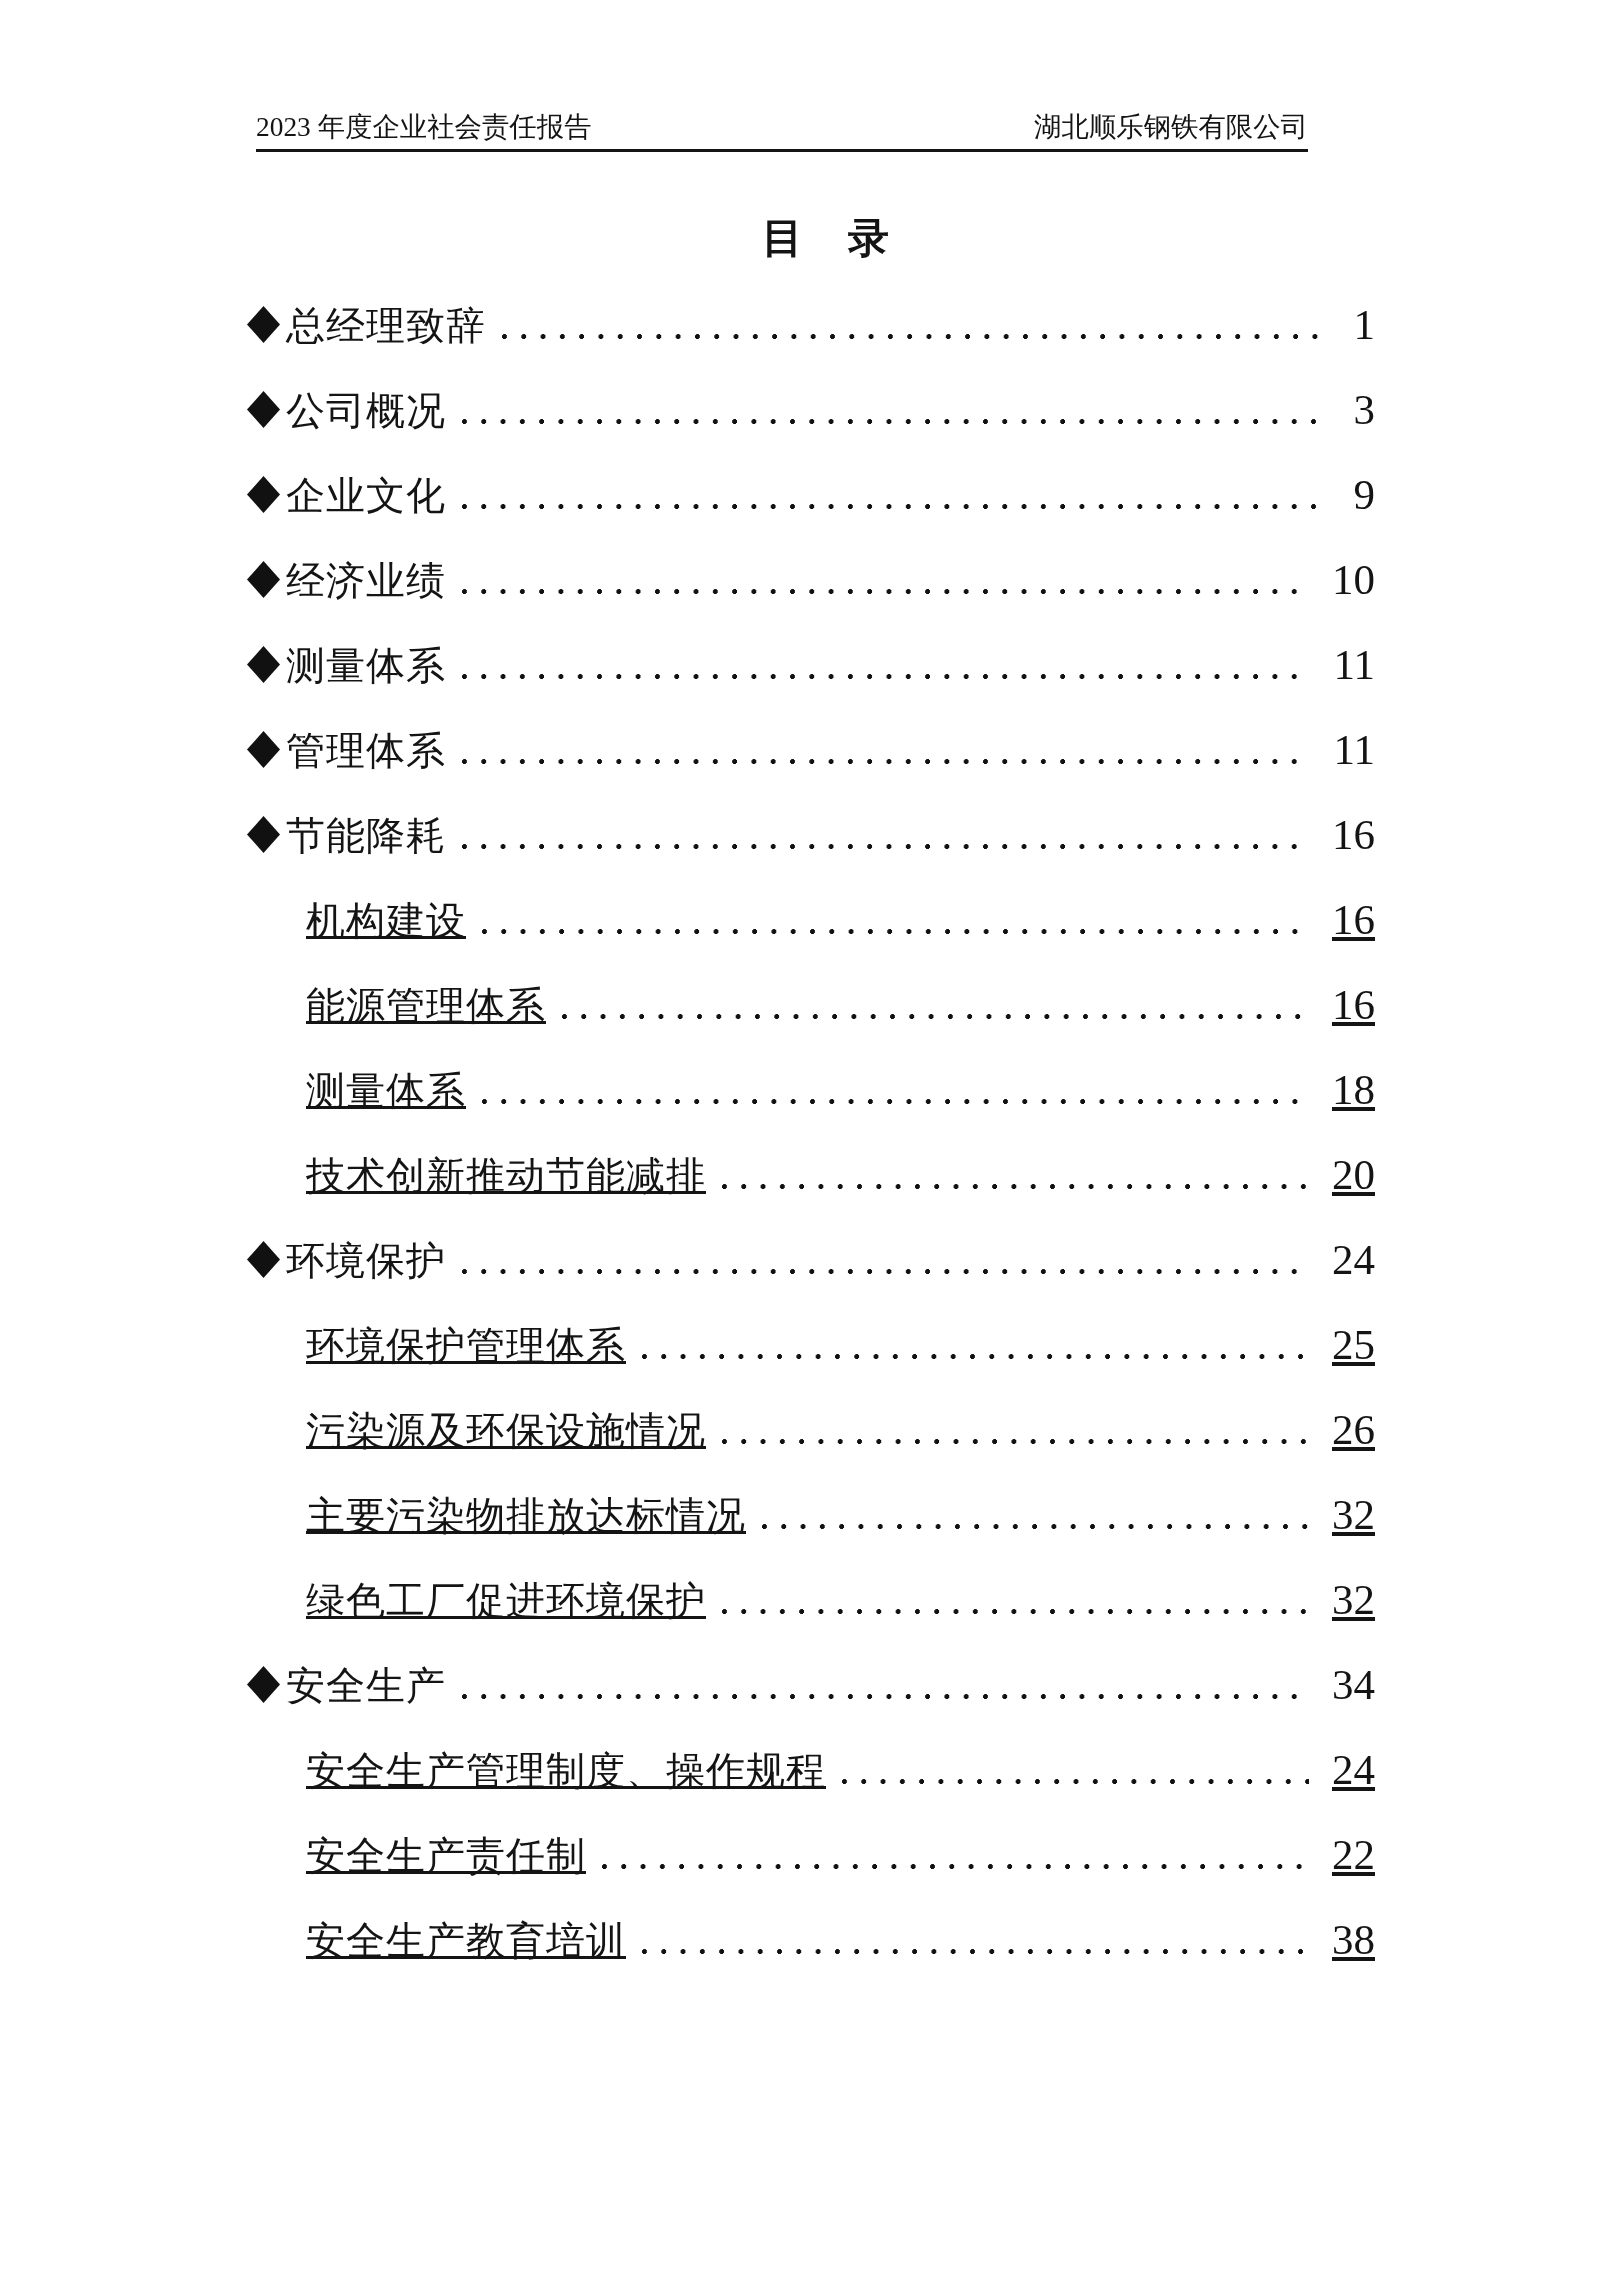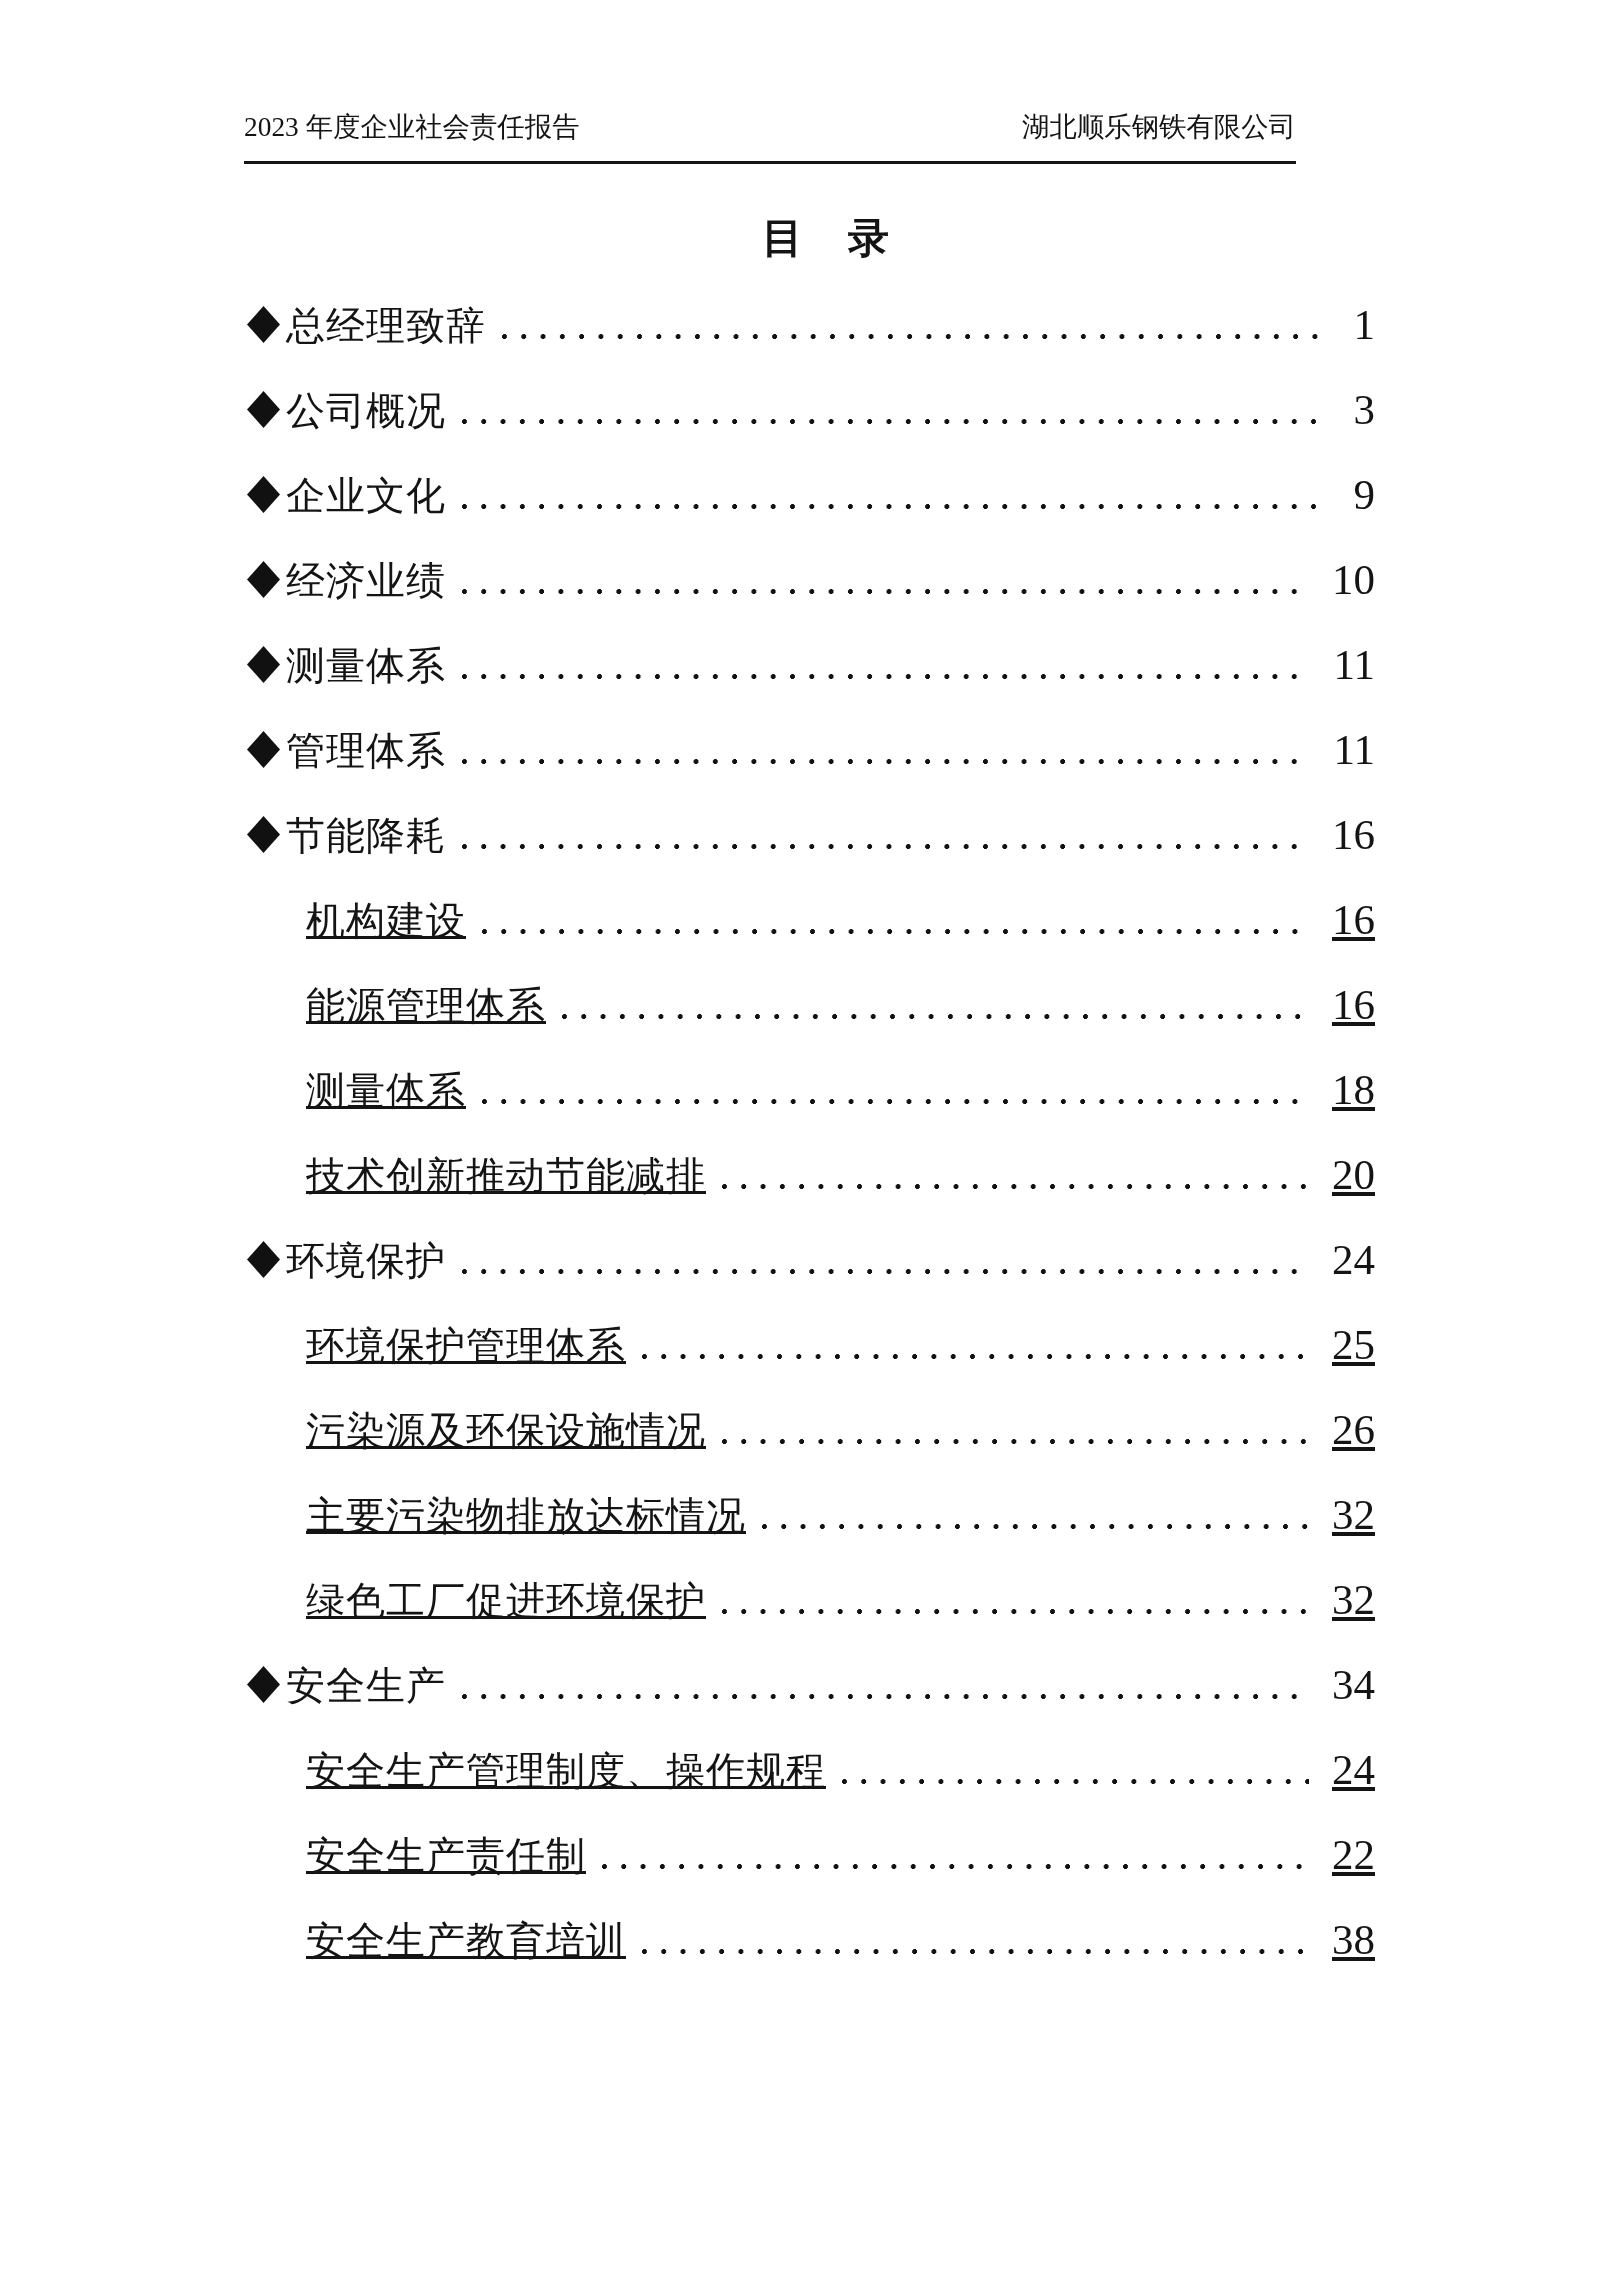--- a/index.html
+++ b/index.html
@@ -8,24 +8,24 @@
     width:1621px;height:2293px;
     margin:0 auto;
     background:#ffffff;
     font-family:"Liberation Serif","DejaVu Serif",serif;
     color:#141414;
     overflow:hidden;
   }
   
   .header{
     position:absolute;
-    left:244px;top:112px;width:1052px;
+    left:256px;top:112px;width:1052px;
     display:flex;justify-content:space-between;align-items:flex-end;
     font-size:27.4px;line-height:31px;
-    padding-bottom:18px;
+    padding-bottom:6px;
     border-bottom:3.9px solid #151515;
     white-space:nowrap;
     gap:40px;
   }
   
   .title{
     position:absolute;
     top:216px;left:16px;width:100%;
     margin:0;
     text-align:center;

